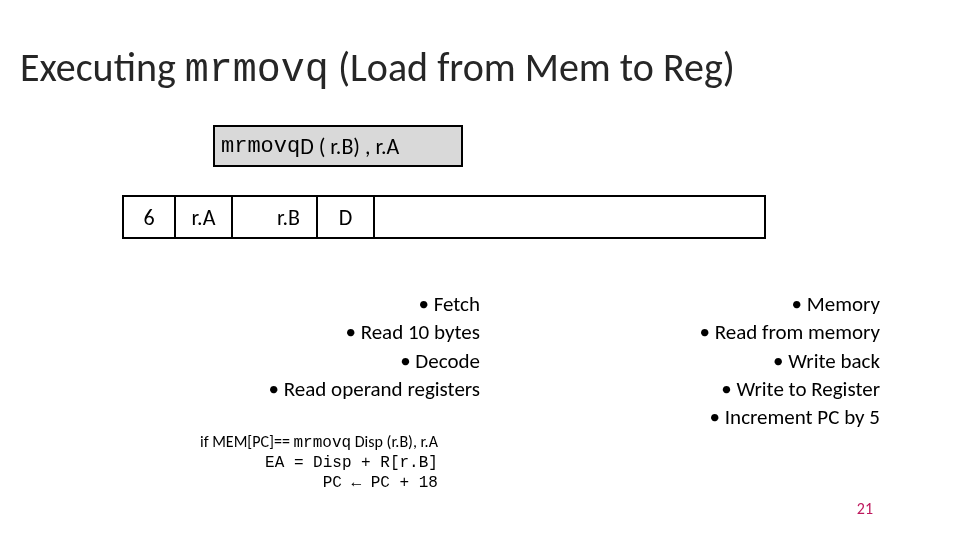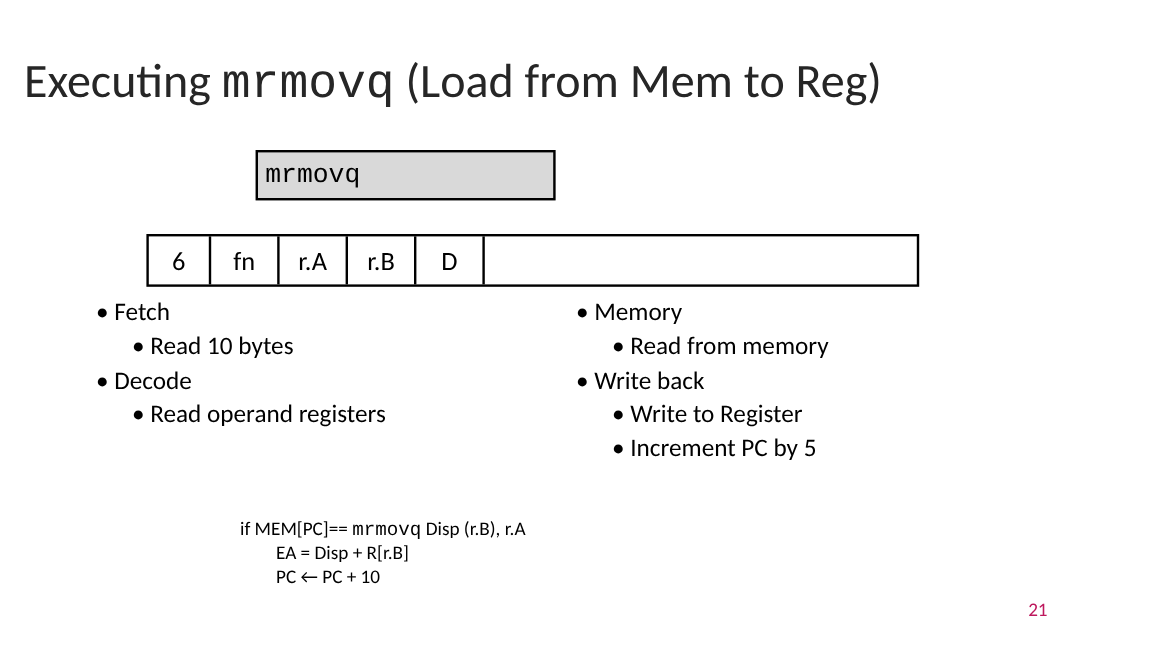--- a/index.html
+++ b/index.html
@@ -9,20 +9,21 @@
     height: 540px;
     background: #fff;
     font-family: Calibri, Arial, sans-serif;
     color: #000;
     overflow: hidden;
   }
   .slide {
     position: relative;
     width: 895px;
     height: 540px;
+    text-align: right;
   }
   .title {
     position: absolute;
     top: 48px;
     left: 20px;
     font-size: 40px;
     line-height: 1;
     font-weight: 400;
     color: #262626;
     white-space: nowrap;
@@ -64,34 +65,35 @@
     border-right: 2px solid #000;
     display: flex;
     align-items: center;
     justify-content: center;
     font-size: 22px;
   }
   .encoding .cell:last-child { }
   .encoding .c1 { width: 50px; }
   .encoding .c2 { width: 55px; }
   .encoding .c3 { width: 55px; }
-  .encoding .c4 { width: 55px; }
+  .encoding .c4 { width: 55px; padding-left: 28px; }
   .encoding .c5 { width: 55px; border-right:2px solid #000; }
   .encoding .c6 { flex:1; border-right:none; }
 
   .bullets {
     position: absolute;
     top: 246px;
     left: 80px;
     width: 800px;
     font-size: 21px;
     line-height: 1.3;
   }
   .bullets .row {
     display: flex;
+    margin-top: 44px;
   }
   .bullets .col {
     width: 50%;
   }
   .bullets .b1 {
     margin: 1px 0;
   }
   .bullets .b2 {
     margin: 1px 0 1px 30px;
   }
@@ -101,46 +103,46 @@
   .mono { font-family: "Courier New", monospace; }
 
   .pseudo {
     position: absolute;
     top: 432px;
     left: 200px;
     font-size: 16px;
     line-height: 1.25;
   }
   .pseudo .l1 { }
-  .pseudo .l2 { margin-left: 30px; }
+  .pseudo .l2 { margin-left: 30px; font-family: Liberation Mono, monospace; }
 
   .pagenum {
     position: absolute;
     bottom: 22px;
     right: 22px;
     font-size: 16px;
     color: #be185d;
   }
 </style>
 </head>
 <body>
 
 <div class="slide">
 
   <div class="title">
     <span>Executing </span><span class="mono">mrmovq</span><span class="lightbold">  (Load from Mem to Reg)</span>
   </div>
 
   <div class="syntax-box">
     <span class="mono">mrmovq</span>
+      <span> D ( r.B) , r.A</span>
   </div>
 
   <div class="encoding">
     <div class="cell c1">6</div>
-    <div class="cell c2">fn</div>
     <div class="cell c3">r.A</div>
     <div class="cell c4">r.B</div>
     <div class="cell c5">D</div>
     <div class="cell c6"></div>
   </div>
 
   <div class="bullets">
     <div class="row">
       <div class="col">
         <div class="b1 dot">Fetch</div>
@@ -156,18 +158,18 @@
         <div class="b2 dot">Increment PC by 5</div>
       </div>
     </div>
   </div>
 
   <div class="pseudo">
     <div class="l1">
       <span>if MEM[PC]== </span><span class="mono">mrmovq</span><span> Disp (r.B), r.A</span>
     </div>
     <div class="l2">EA = Disp + R[r.B]</div>
-    <div class="l2">PC ← PC + 10</div>
+    <div class="l2">PC ← PC + 18</div>
   </div>
 
   <div class="pagenum">21</div>
 
 </div>
 
 </body></html>

